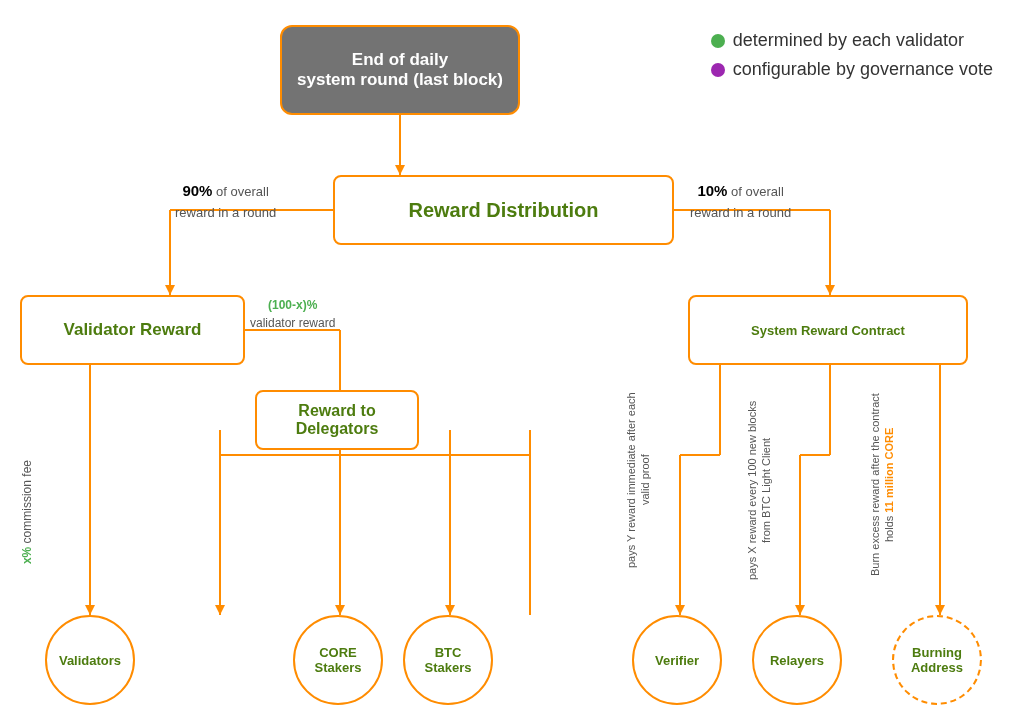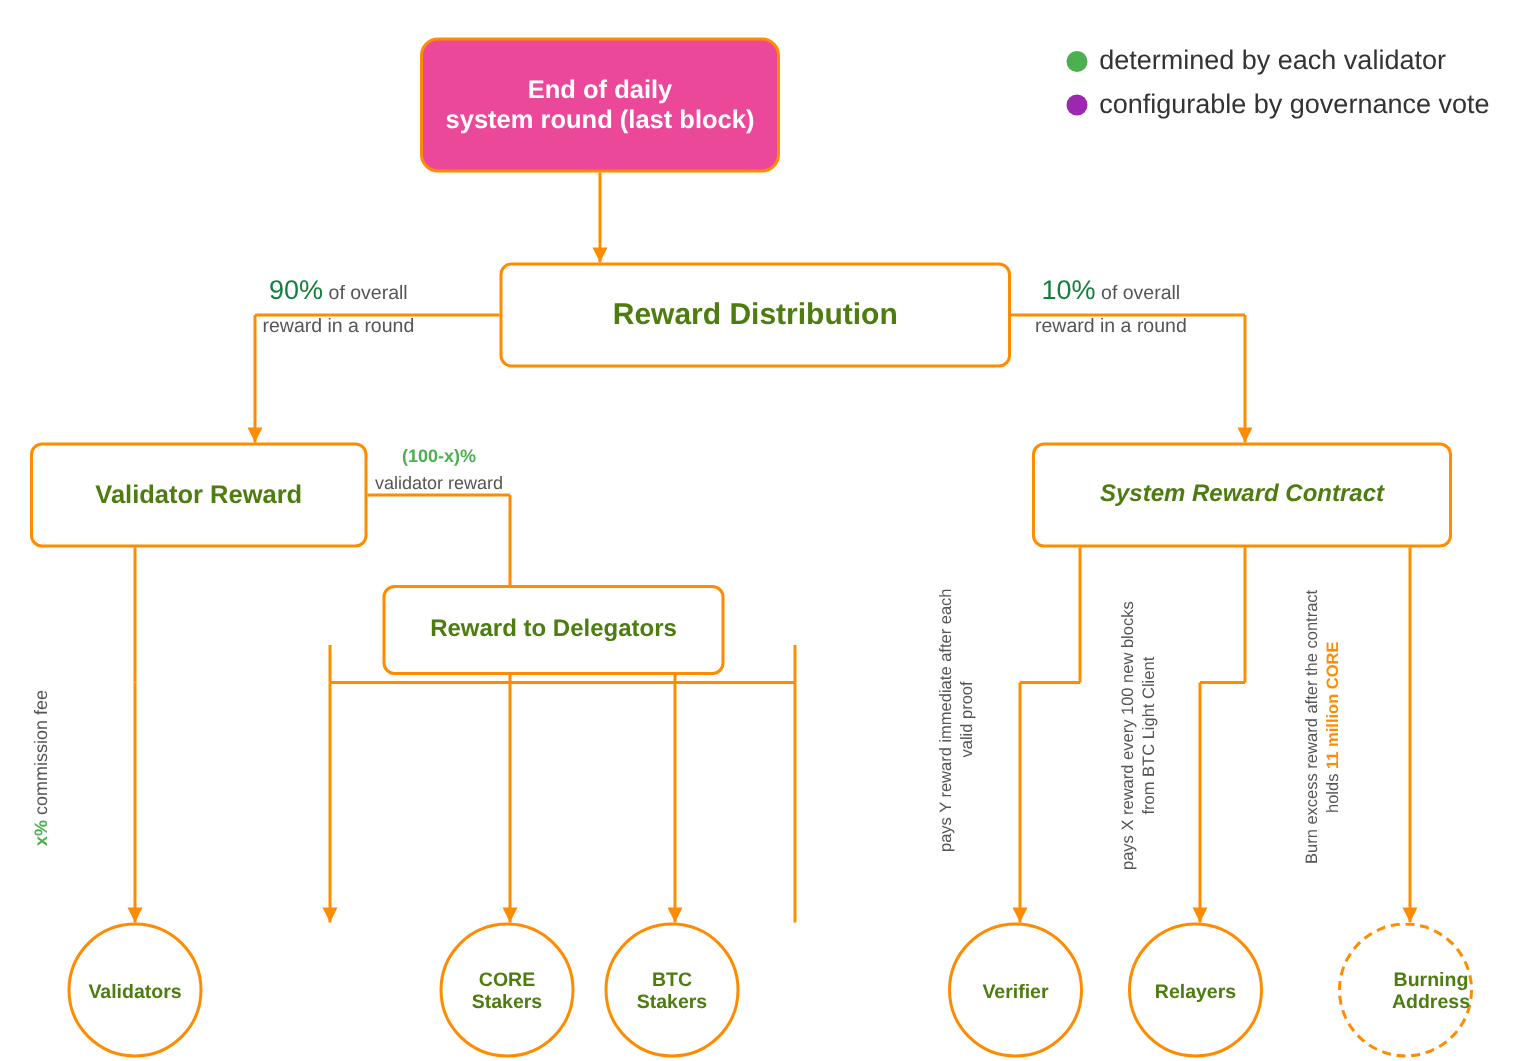--- a/index.html
+++ b/index.html
@@ -52,49 +52,48 @@
       display: flex;
       align-items: center;
       justify-content: center;
       text-align: center;
       font-weight: bold;
       color: #4d7c0f;
       font-size: 15px;
       background: #fff;
     }
     .box.filled {
-      background: #ec4899;
+      background: #737373;
       color: #fff;
       font-size: 16px;
     }
     .box.circle {
       border-radius: 50%;
     }
     .box.dashed {
       border-style: dashed;
-      justify-content: flex-end;
     }
 
     
     .lines-svg {
       position: absolute;
       top: 0;
       left: 0;
       width: 1023px;
       height: 707px;
       pointer-events: none;
     }
 
     .pct-label {
       font-size: 13px;
       color: #555;
       text-align: center;
       line-height: 1.5;
     }
-    .pct-label .pct { color: #15803d; font-weight: normal; font-size: 18px; }
+    .pct-label .pct { color: #000000; font-weight: bold; font-size: 15px; }
   </style>
 </head>
 <body>
 
 <div class="diagram-container">
 
   <div class="legend">
     <div class="legend-item">
       <div class="legend-dot green"></div>
       <span>determined by each validator</span>
@@ -187,30 +186,30 @@
 
   <div class="box" style="left: 20px; top: 295px; width: 225px; height: 70px; font-size: 17px;">
     <span>Validator Reward</span>
   </div>
 
   <div style="position:absolute; left: 250px; top: 295px; text-align:center;">
     <span style="color:#4CAF50; font-weight:bold; font-size:12px;">(100-x)%</span><br>
     <span style="font-size:12px; color:#555;">validator reward</span>
   </div>
 
-  <div class="box" style="left: 255px; top: 390px; width: 228px; height: 60px; font-size: 16px;">
+  <div class="box" style="left: 255px; top: 390px; width: 164px; height: 60px; font-size: 16px;">
     <span>Reward to Delegators</span>
   </div>
 
   <div style="position:absolute; left: 20px; top: 460px; writing-mode:vertical-rl; transform:rotate(180deg); font-size:12px;">
     <span style="color:#4CAF50; font-weight:bold;">x%</span>
     <span style="color:#555;"> commission fee</span>
   </div>
 
-  <div class="box" style="left: 688px; top: 295px; width: 280px; height: 70px; font-size: 16px; font-style: italic;">
+  <div class="box" style="left: 688px; top: 295px; width: 280px; height: 70px; font-size: 13px;">
     <span>System Reward Contract</span>
   </div>
 
   <div style="position:absolute; left: 624px; top: 390px; width: 55px; text-align:center;">
     <div style="writing-mode:vertical-rl; transform:rotate(180deg); font-size:11px; color:#555; line-height:1.3; height:180px; overflow:hidden;">
       <span>pays Y reward immediate after each valid proof</span>
     </div>
   </div>
 
   <div style="position:absolute; left: 745px; top: 390px; width: 55px; text-align:center;">

